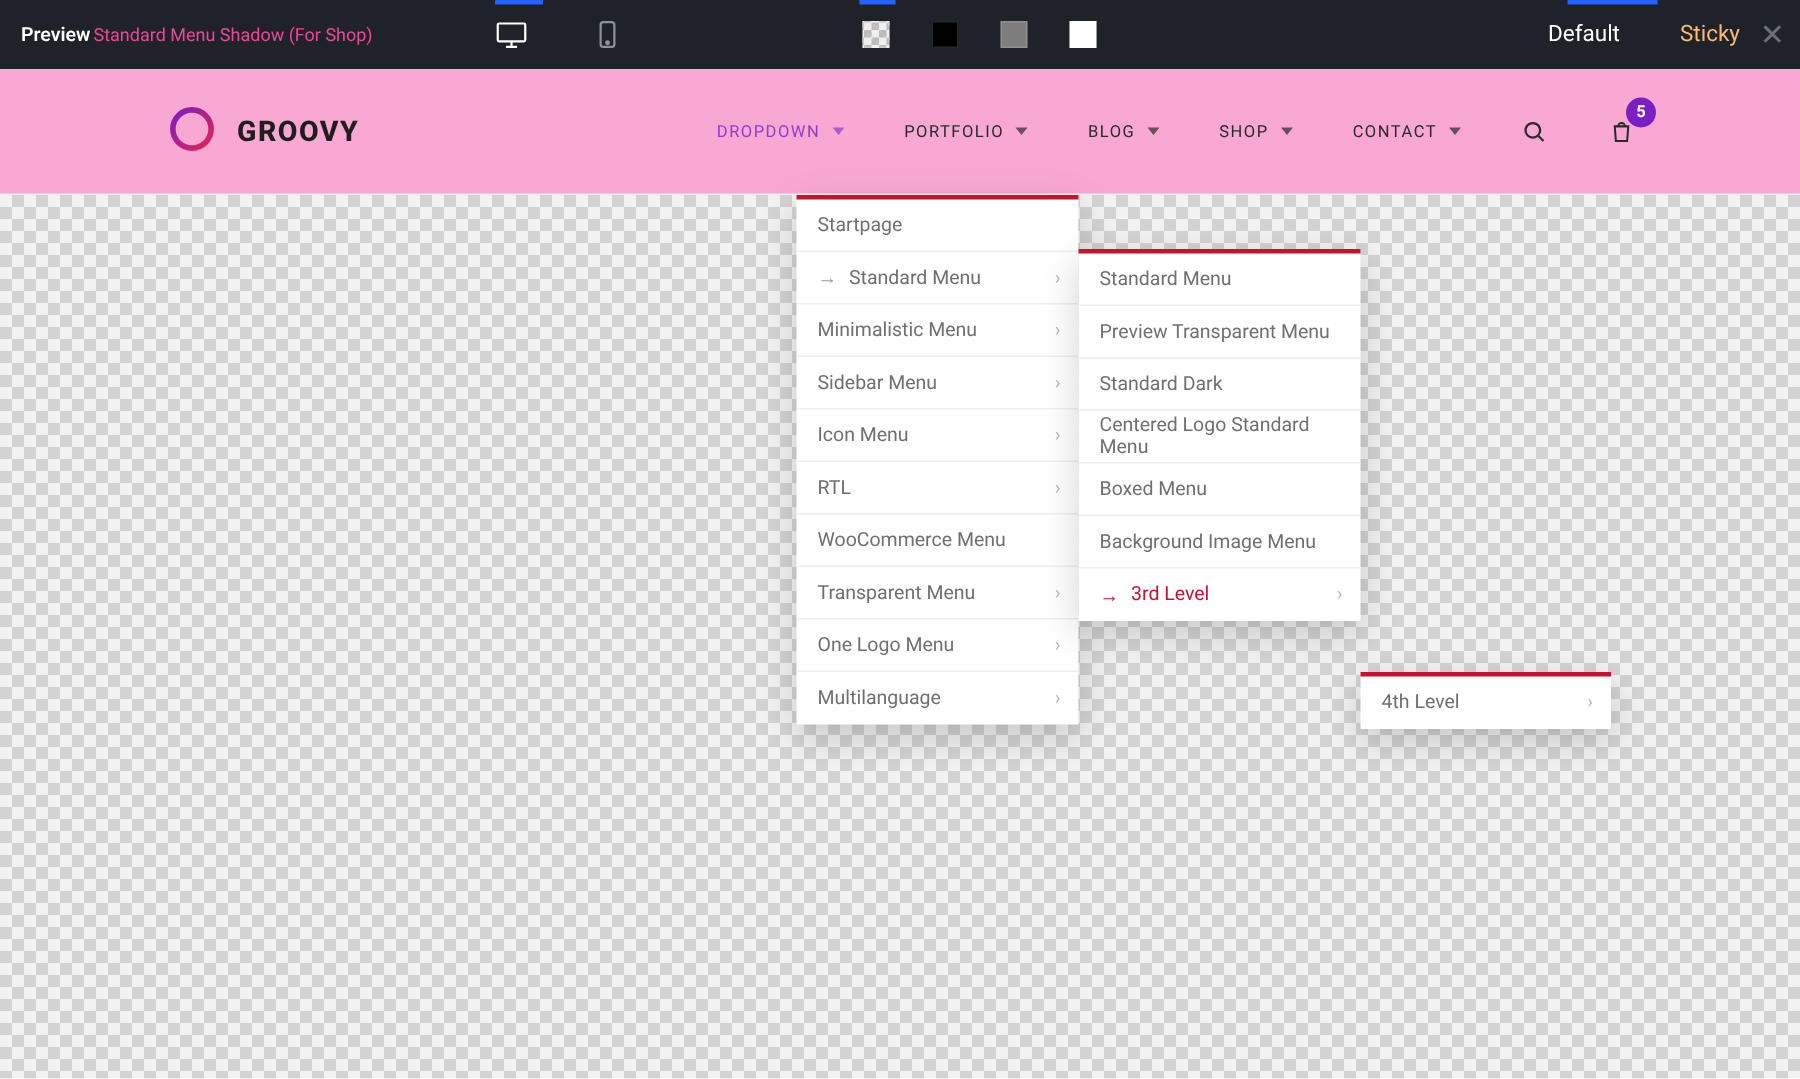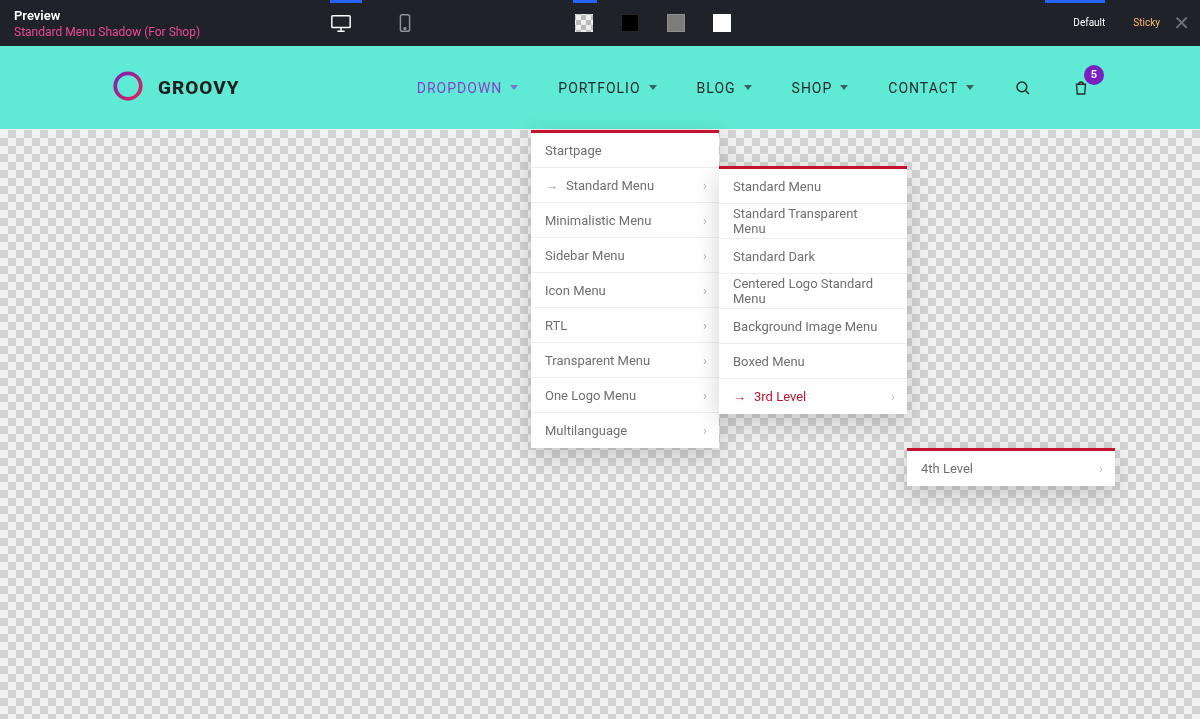--- a/index.html
+++ b/index.html
@@ -7,58 +7,58 @@
   
   .toolbar {
     height: 46px;
     background: #1f2329;
     color: #fff;
     display: flex;
     align-items: center;
     position: relative;
     padding: 0 14px;
   }
-  .toolbar-left { display: flex; flex-direction: column; gap: 2px; }
+  .toolbar-left { display: flex; flex-direction: row; gap: 2px; }
   .toolbar-title { font-size: 13px; font-weight: 600; color: #fff; }
   .toolbar-sub  { font-size: 12px; color: #ec4899; }
   .device-icons { position:absolute; left:330px; top:0; height:46px; display:flex; align-items:center; gap:42px; }
   .dev-icon { color:#8d939a; display:flex; align-items:center; justify-content:center; }
   .dev-icon.active { color:#fff; }
   .dev-icon svg { width:22px; height:22px; }
   .dev-underline { position:absolute; top:0; left:330px; width:32px; height:3px; background:#2563ff; }
   .swatches { position:absolute; left:575px; top:0; height:46px; display:flex; align-items:center; gap:28px; }
   .sw { width:18px; height:18px; border:1px solid rgba(255,255,255,.15); }
   .sw.pattern { background:
       linear-gradient(45deg,#bbb 25%,transparent 25%,transparent 75%,#bbb 75%),
       linear-gradient(45deg,#bbb 25%,#eee 25%,#eee 75%,#bbb 75%);
       background-size:10px 10px; background-position:0 0,5px 5px; }
   .sw.black { background:#000; }
   .sw.grey  { background:#7d7d7d; }
   .sw.white { background:#fff; }
   .sw-underline { position:absolute; top:0; left:573px; width:24px; height:3px; background:#2563ff; }
-  .modes { position:absolute; right:40px; top:0; height:44px; display:flex; align-items:center; gap:28px; font-size:10px; }
+  .modes { position:absolute; right:40px; top:0; height:44px; display:flex; align-items:center; gap:40px; font-size:15px; }
   .mode { color:#fdba74; cursor:pointer; }
   .mode.active { color:#fff; }
   .mode-underline { position:absolute; top:0; right:95px; width:60px; height:3px; background:#2563ff; }
   .close-x { position:absolute; right:10px; top:0; height:46px; display:flex; align-items:center; color:#6b7178; font-size:20px; cursor:pointer; }
 
   
   .site-header {
     height: 84px;
-    background:#5eead4;
+    background:#f9a8d4;
     display:flex;
     align-items:center;
     padding:0 110px 0 110px;
     border-bottom:1px solid #f0f0f0;
     position:relative;
   }
   .logo { display:flex; align-items:center; gap:12px; }
   .logo-text { font-weight:800; font-size:19px; letter-spacing:1px; color:#1e1e1e; }
   .nav { margin-left:auto; display:flex; align-items:center; gap:40px; }
-  .nav-item { font-size:14px; letter-spacing:1px; color:#2a2a2a; display:flex; align-items:center; gap:8px; cursor:pointer; }
+  .nav-item { font-size:11px; letter-spacing:1px; color:#2a2a2a; display:flex; align-items:center; gap:8px; cursor:pointer; }
   .nav-item.active { color:#8b3fc9; }
   .caret { width:0; height:0; border-left:4px solid transparent; border-right:4px solid transparent; border-top:5px solid currentColor; opacity:.7; }
   .icon-search, .icon-bag { color:#2a2a2a; display:flex; align-items:center; justify-content:center; }
   .icon-search svg, .icon-bag svg { width:18px; height:18px; }
   .cart-wrap { position:relative; }
   .badge { position:absolute; top:-14px; right:-14px; min-width:20px; height:20px; border-radius:10px; background:#7a1fc1; color:#fff; font-size:11px; font-weight:700; display:flex; align-items:center; justify-content:center; padding:0 5px; }
 
   
   .canvas {
     position:relative;
@@ -75,21 +75,21 @@
   .dd {
     position:absolute;
     background:#fff;
     box-shadow:0 8px 24px rgba(0,0,0,.18);
     border-top:3px solid #c4122f;
     font-size:13px;
     color:#6f6f6f;
   }
   .dd1 { top:0; left:531px; width:188px; }
   .dd2 { top:36px; left:719px; width:188px; }
-  .dd3 { top:318px; left:907px; width:208px; }
+  .dd3 { top:318px; left:907px; width:167px; }
   .dd-row {
     height:35px;
     display:flex;
     align-items:center;
     padding:0 14px;
     border-bottom:1px solid #efefef;
     cursor:pointer;
     position:relative;
     gap:8px;
   }
@@ -224,51 +224,54 @@
       </div>
     <div class="dd-row">
         <span>Icon Menu</span>
         <span class="chev">›</span>
       </div>
     <div class="dd-row">
         <span>RTL</span>
         <span class="chev">›</span>
       </div>
     <div class="dd-row">
+        <span>WooCommerce Menu</span>
+      </div>
+    <div class="dd-row">
         <span>Transparent Menu</span>
         <span class="chev">›</span>
       </div>
     <div class="dd-row">
         <span>One Logo Menu</span>
         <span class="chev">›</span>
       </div>
     <div class="dd-row">
         <span>Multilanguage</span>
         <span class="chev">›</span>
       </div>
   </div>
 
   <div class="dd dd2">
     <div class="dd-row">
         <span>Standard Menu</span>
       </div>
     <div class="dd-row">
-        <span>Standard Transparent Menu</span>
+        <span>Preview Transparent Menu</span>
       </div>
     <div class="dd-row">
         <span>Standard Dark</span>
       </div>
     <div class="dd-row">
         <span>Centered Logo Standard Menu</span>
       </div>
     <div class="dd-row">
+        <span>Boxed Menu</span>
+      </div>
+    <div class="dd-row">
         <span>Background Image Menu</span>
-      </div>
-    <div class="dd-row">
-        <span>Boxed Menu</span>
       </div>
     <div class="dd-row active nodiv">
       <span class="arrow-pre">→</span>
       <span>3rd Level</span>
       <span class="chev">›</span>
     </div>
   </div>
 
   <div class="dd dd3">
     <div class="dd-row nodiv">

